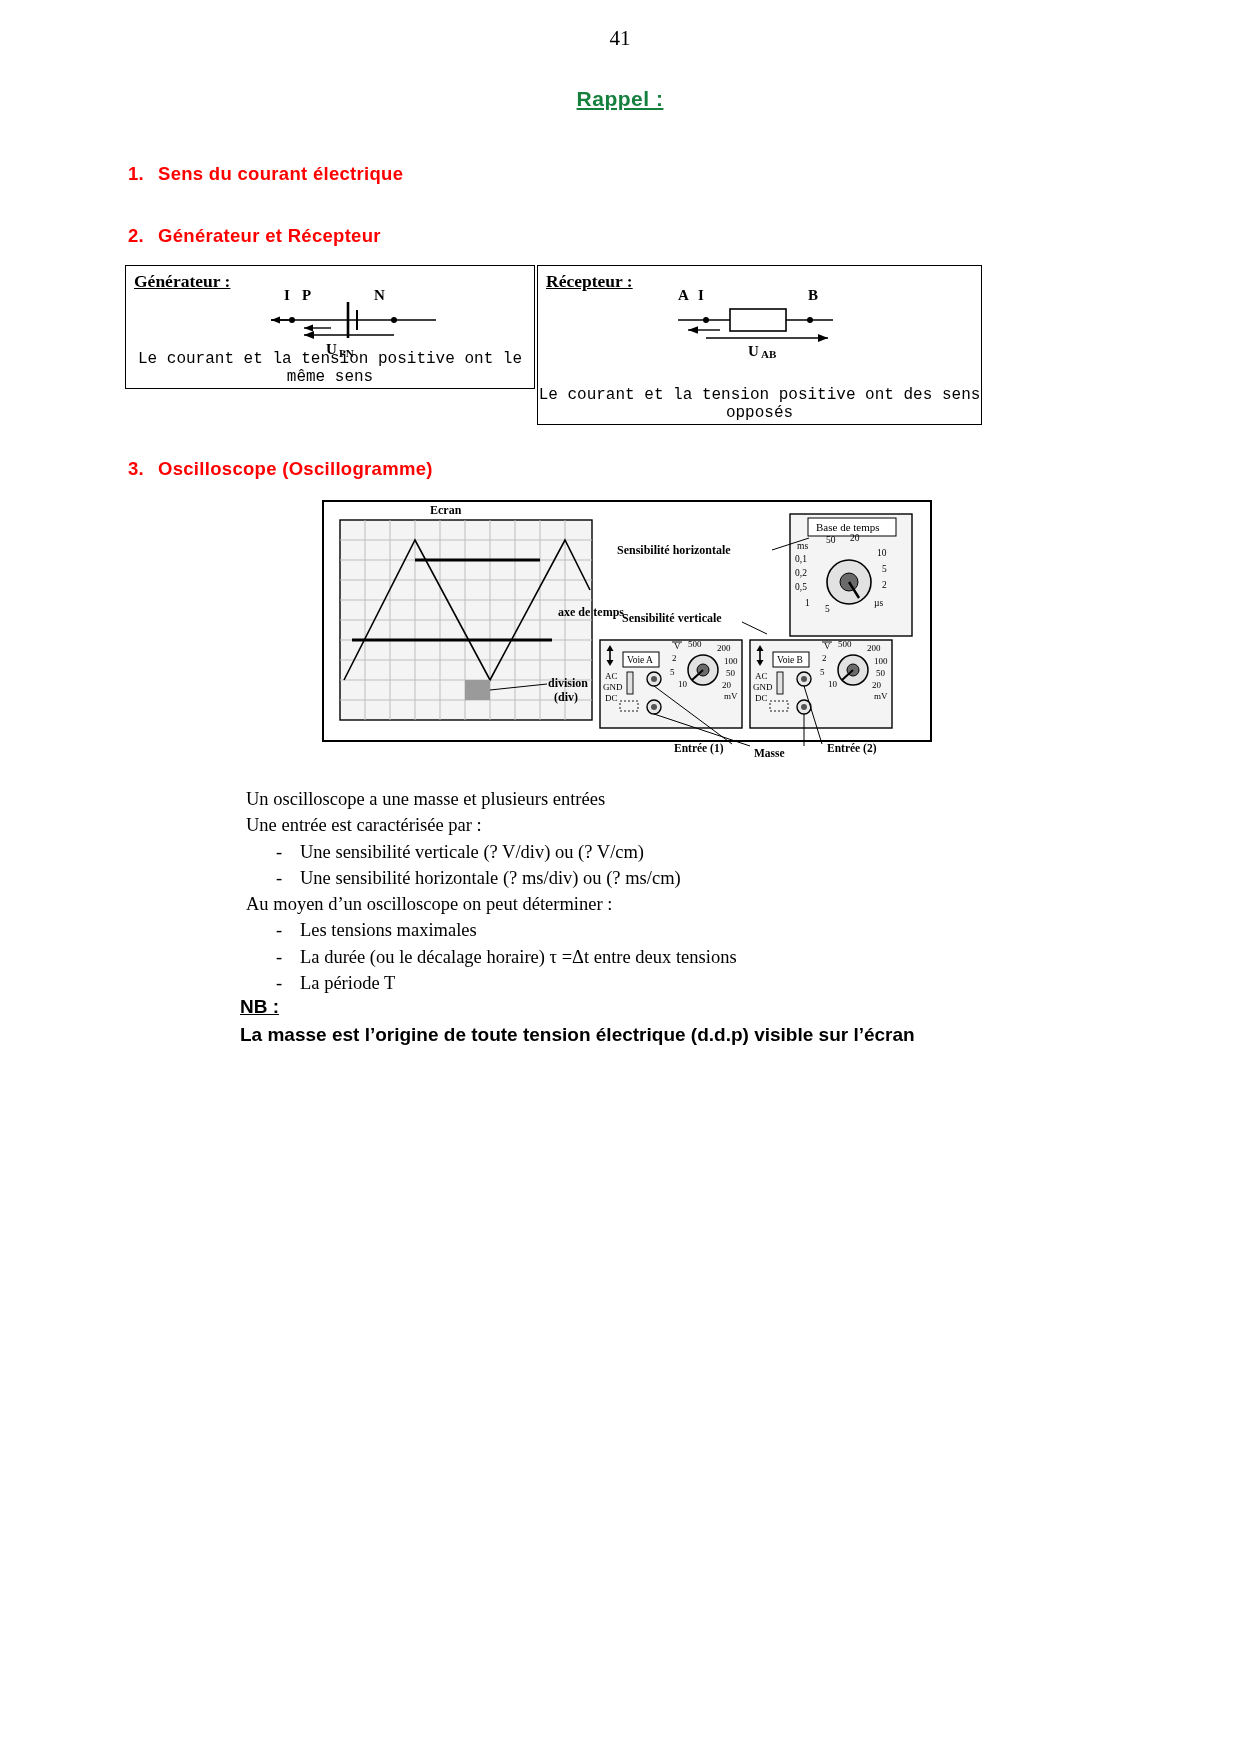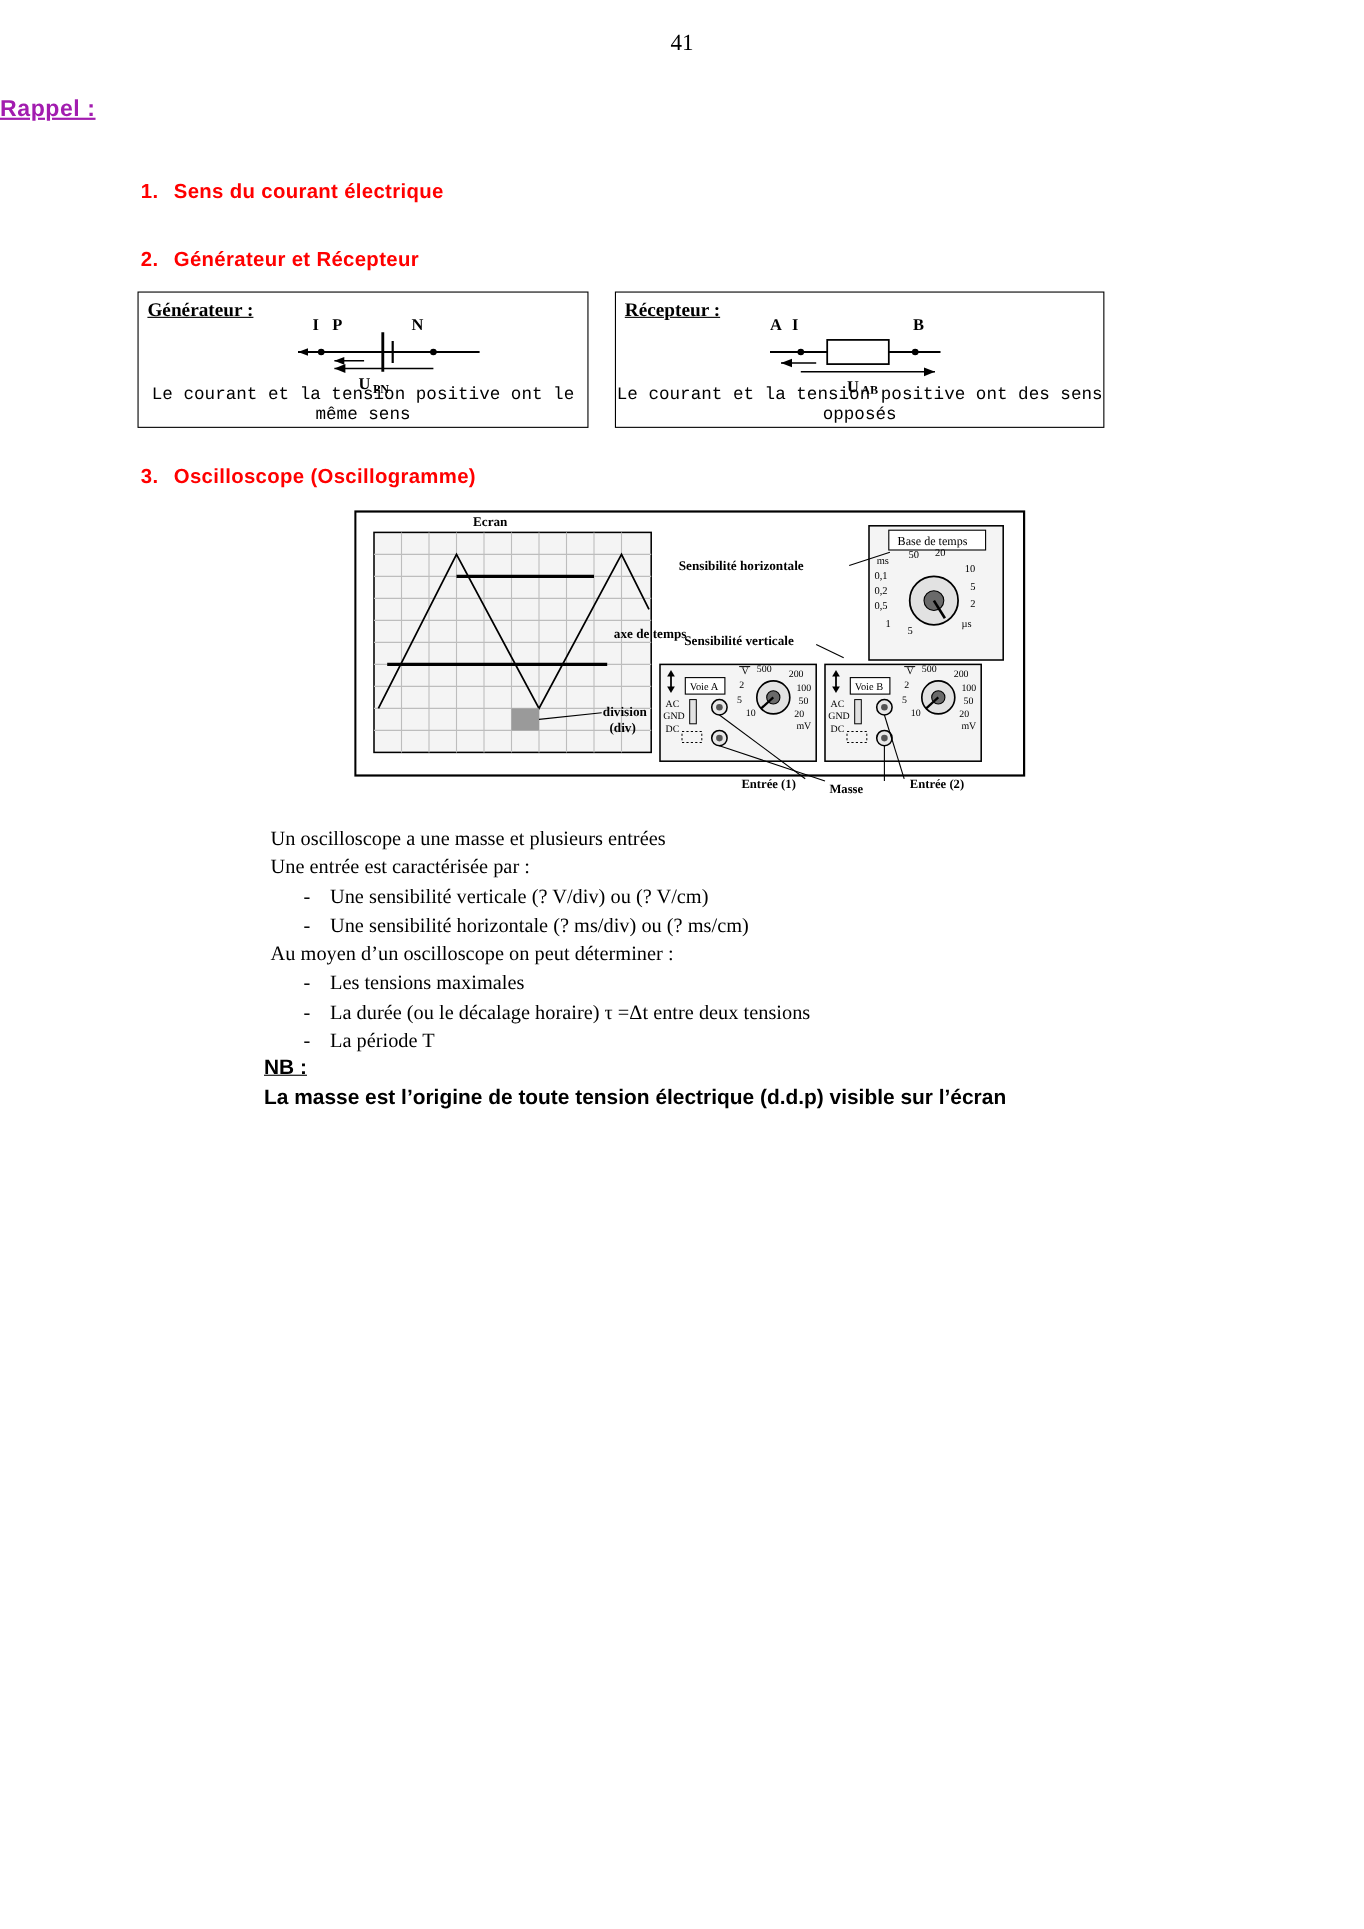--- a/index.html
+++ b/index.html
@@ -21,22 +21,23 @@
     padding: 0;
     box-sizing: border-box;
   }
   .page-number {
     text-align: center;
     font-family: "Liberation Serif", serif;
     font-size: 21px;
     margin-top: 26px;
   }
   .doc-title {
+    text-align: center;
     margin-top: 36px;
-    color: #a21caf;
+    color: #15803d;
     font-family: "Liberation Sans", sans-serif;
     font-weight: bold;
     font-size: 21px;
     text-decoration: underline;
     letter-spacing: 0.5px;
   }
   .section-heading {
     color: #ff0000;
     font-family: Liberation Sans, sans-serif;
     font-weight: bold;
@@ -58,29 +59,29 @@
   #sec1-heading { margin-top: 52px; }
   #sec1-text { margin-top: 10px; }
   #sec2-heading { margin-top: 40px; }
   #sec3-heading { margin-top: 33px; }
 
   
   .gr-row {
     margin-top: 18px;
     margin-left: 125px;
     display: flex;
-    gap: 24px;
+    gap: 2px;
   }
   .gr-box {
     border: 1px solid #000;
     box-sizing: border-box;
     position: relative;
   }
   .gr-box.gen { width: 410px; height: 124px; }
-  .gr-box.rec { width: 445px; height: 124px; }
+  .gr-box.rec { width: 445px; height: 160px; }
   .gr-label {
     font-family: "Liberation Serif", serif;
     font-size: 17.5px;
     font-weight: bold;
     text-decoration: underline;
     margin: 5px 0 0 8px;
   }
   .gr-caption {
     position: absolute;
     bottom: 2px;

